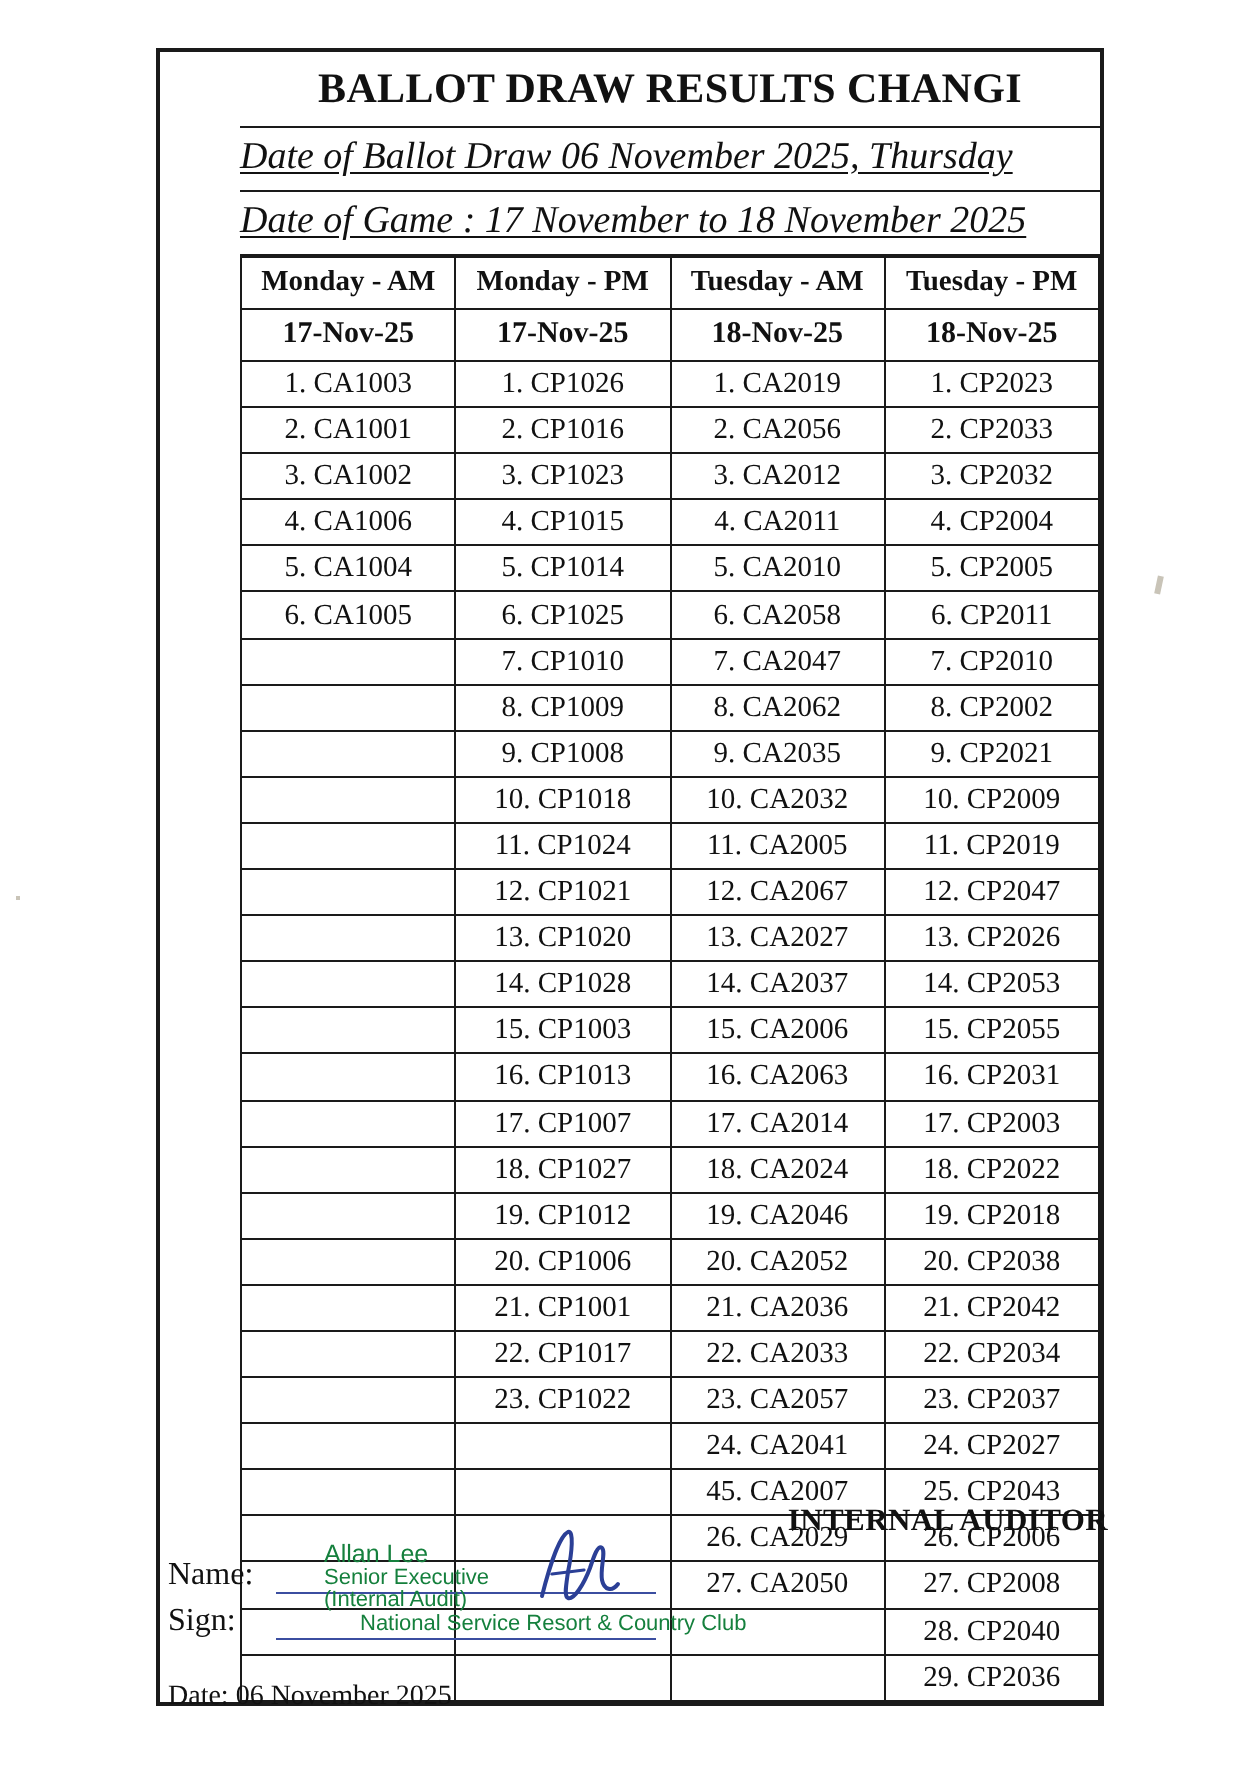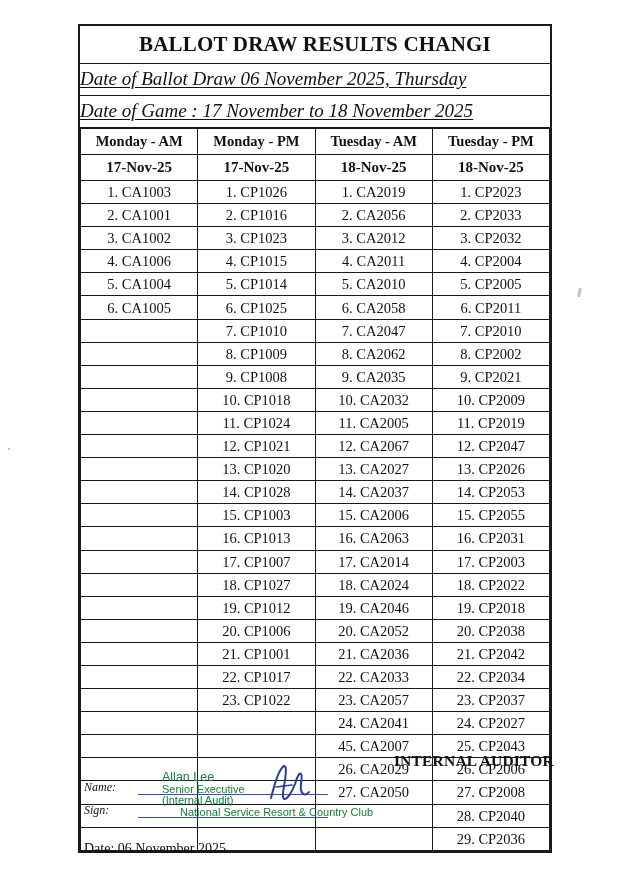--- a/index.html
+++ b/index.html
@@ -24,20 +24,21 @@
 
   
   .sheet {
     position: absolute;
     left: 78px;
     top: 24px;
     width: 474px;
     border: 2px solid #1a1a1a;
     box-sizing: border-box;
     background: #fff;
+    padding-left: 40px;
   }
 
   .title-block {
     border-bottom: 1.5px solid #1a1a1a;
   }
   .doc-title {
     text-align: center;
     font-size: 21px;
     font-weight: bold;
     letter-spacing: .2px;
@@ -107,22 +108,21 @@
     text-align: right;
   }
   .frow {
     position: relative;
     height: 23px;
     font-size: 14px;
   }
   .flabel {
     display: inline-block;
     width: 54px;
-    font-size: 12px;
-    font-style: italic;
+    font-size: 16px;
   }
   .fline {
     display: inline-block;
     width: 190px;
     border-bottom: 1px solid #3b4ea0;
     height: 15px;
     vertical-align: bottom;
   }
   .date-row {
     margin-top: 16px;

